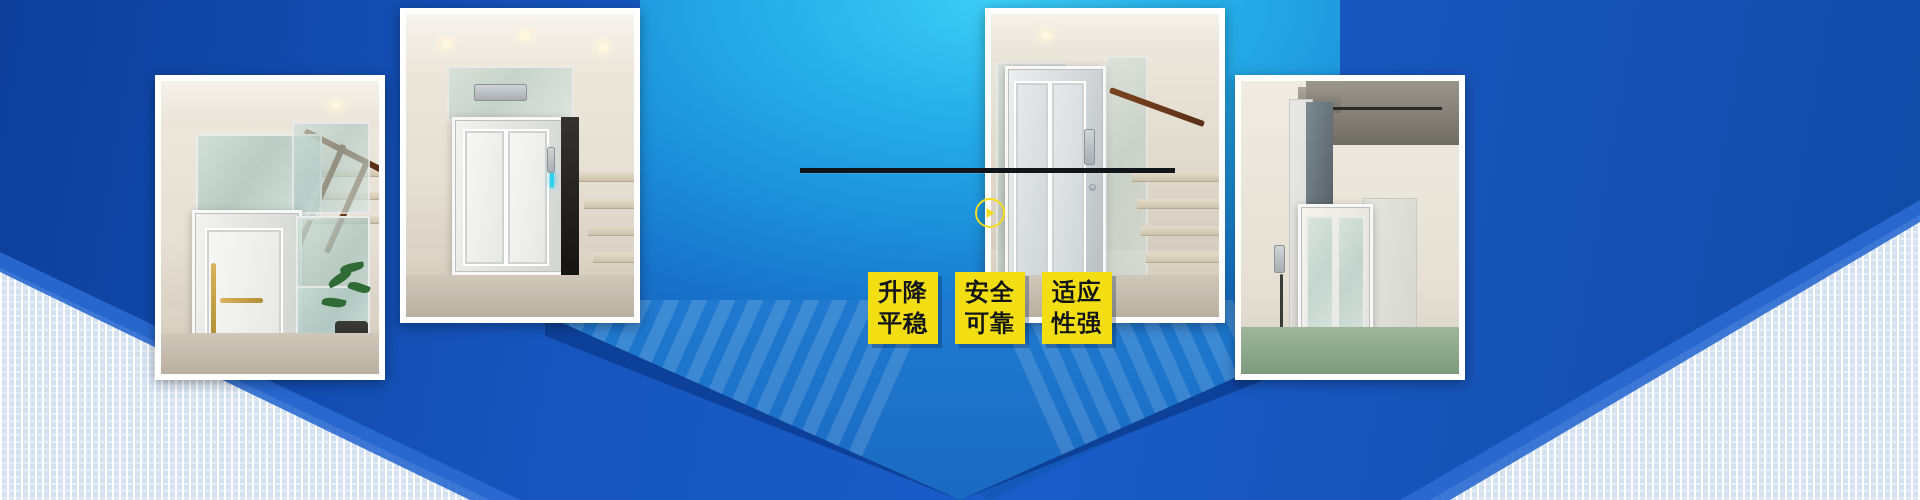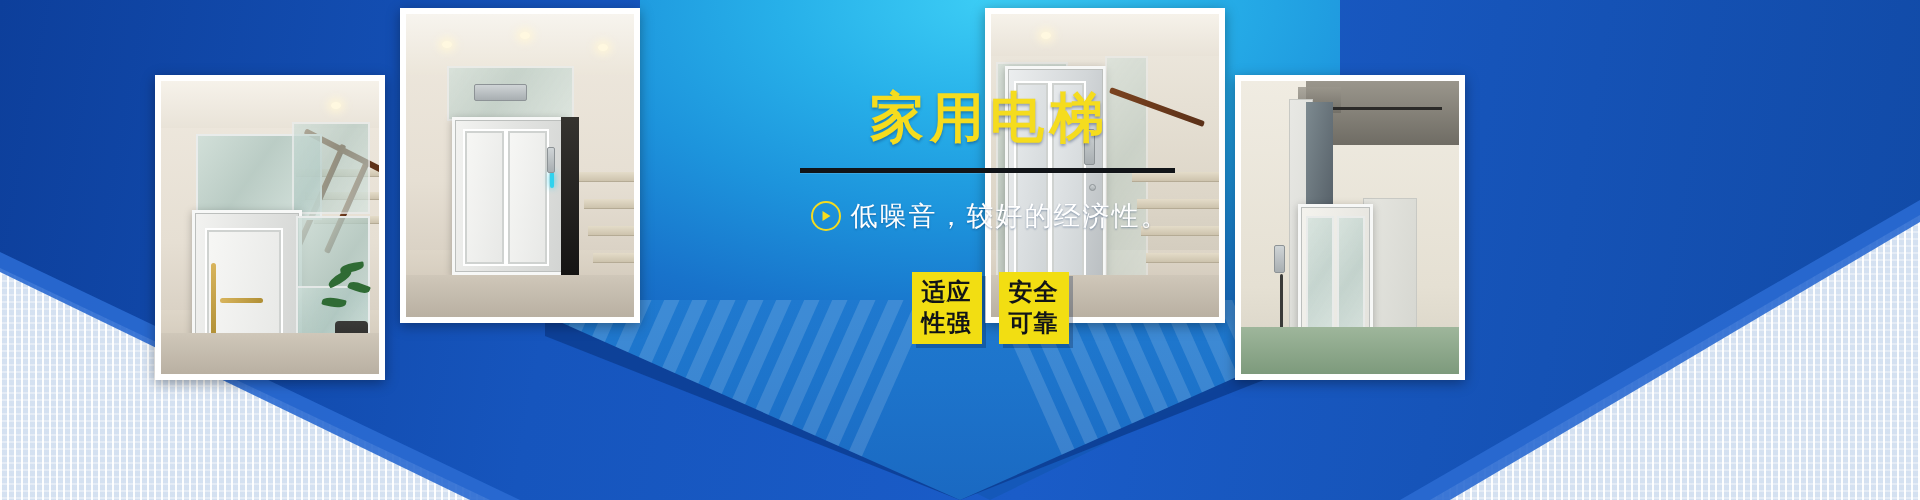--- a/index.html
+++ b/index.html
@@ -298,38 +298,40 @@
       <div class="glass" style="left:30%;top:46%;width:11%;height:46%;opacity:.8;"></div>
       <div class="glass" style="left:44%;top:46%;width:11%;height:46%;opacity:.8;"></div>
       <div class="panelbtn" style="left:15%;top:56%;width:9px;height:26px;"></div>
       <div style="position:absolute;left:18%;top:66%;width:3px;height:22%;background:#3a3a38;border-radius:2px;"></div>
       <div class="greenfloor"></div>
     </div>
   </div>
 
   <div class="center">
 
-    <div class="title">家用电梯</div>
 
     <div class="divider"></div>
 
     <div class="subrow">
       <span class="arrow-ic">
         <svg width="14" height="14" viewBox="0 0 14 14" aria-hidden="true">
           <polygon points="3.5,2 11.5,7 3.5,12" fill="#f5dc1e"></polygon>
         </svg>
       </span>
-      <span class="subtitle">低噪音，较好的经济性。</span>
     </div>
 
     <div class="badges">
       <div class="badge">
-        <span>适应</span>
-        <span>性强</span>
+        <span>升降</span>
+        <span>平稳</span>
       </div>
       <div class="badge">
         <span>安全</span>
         <span>可靠</span>
       </div>
+      <div class="badge">
+        <span>适应</span>
+        <span>性强</span>
+      </div>
     </div>
 
   </div>
 </div>
 
 </body></html>

